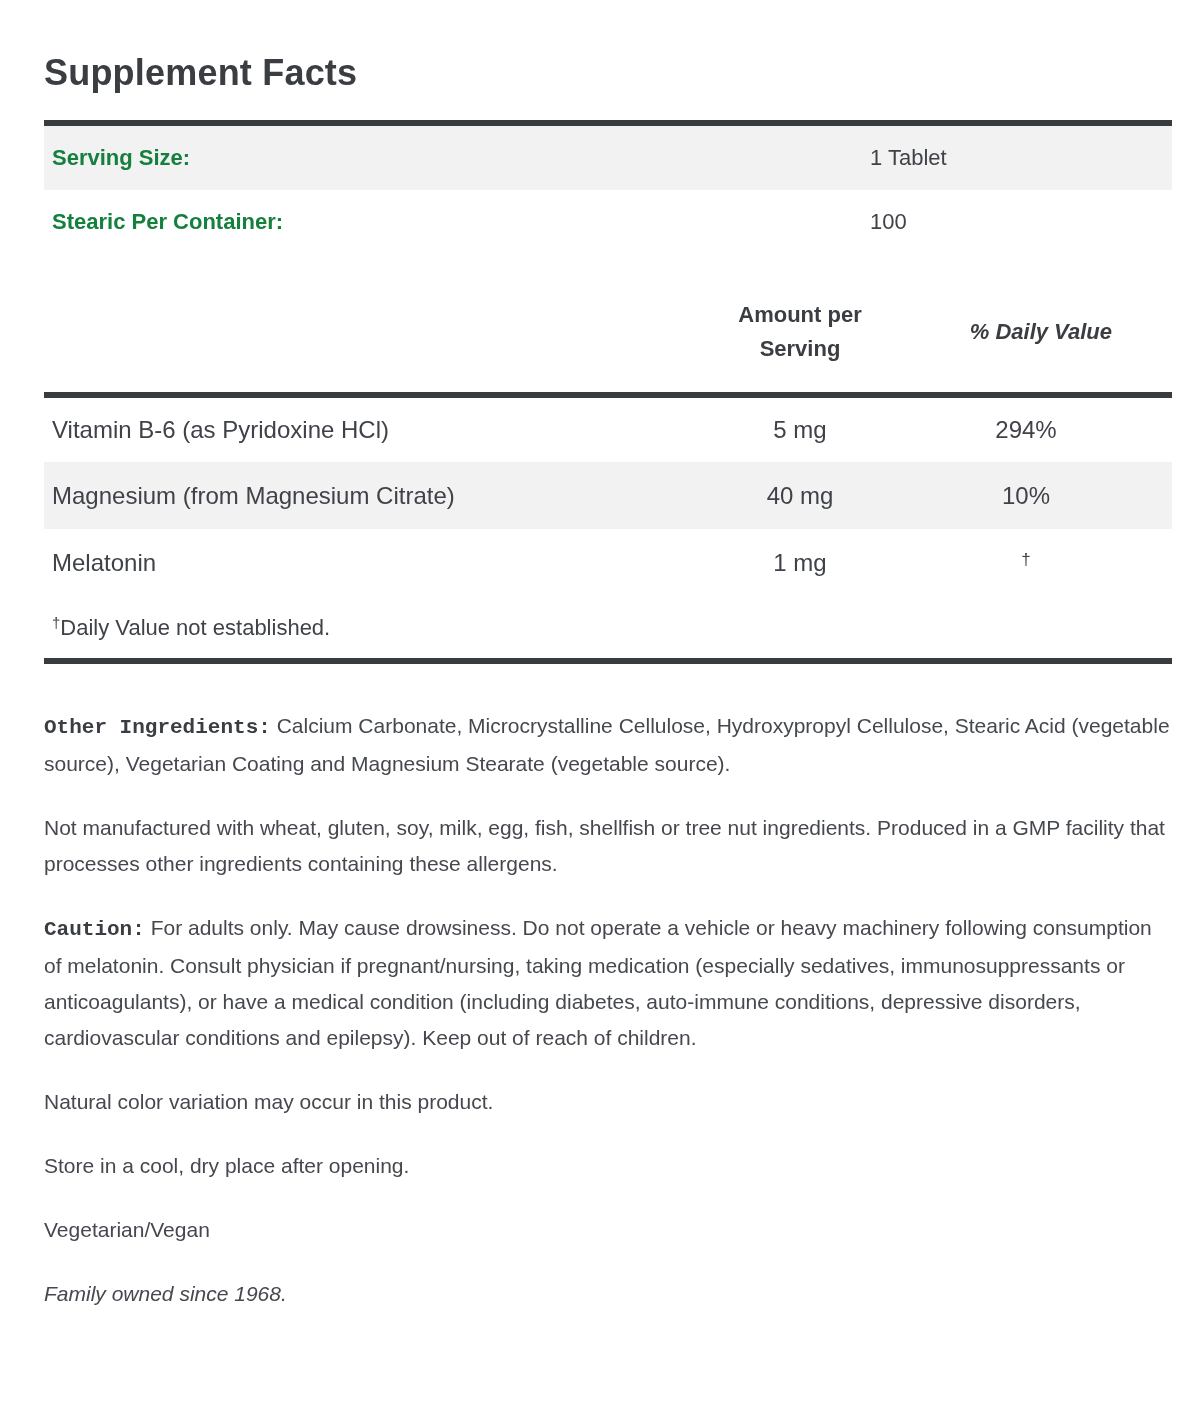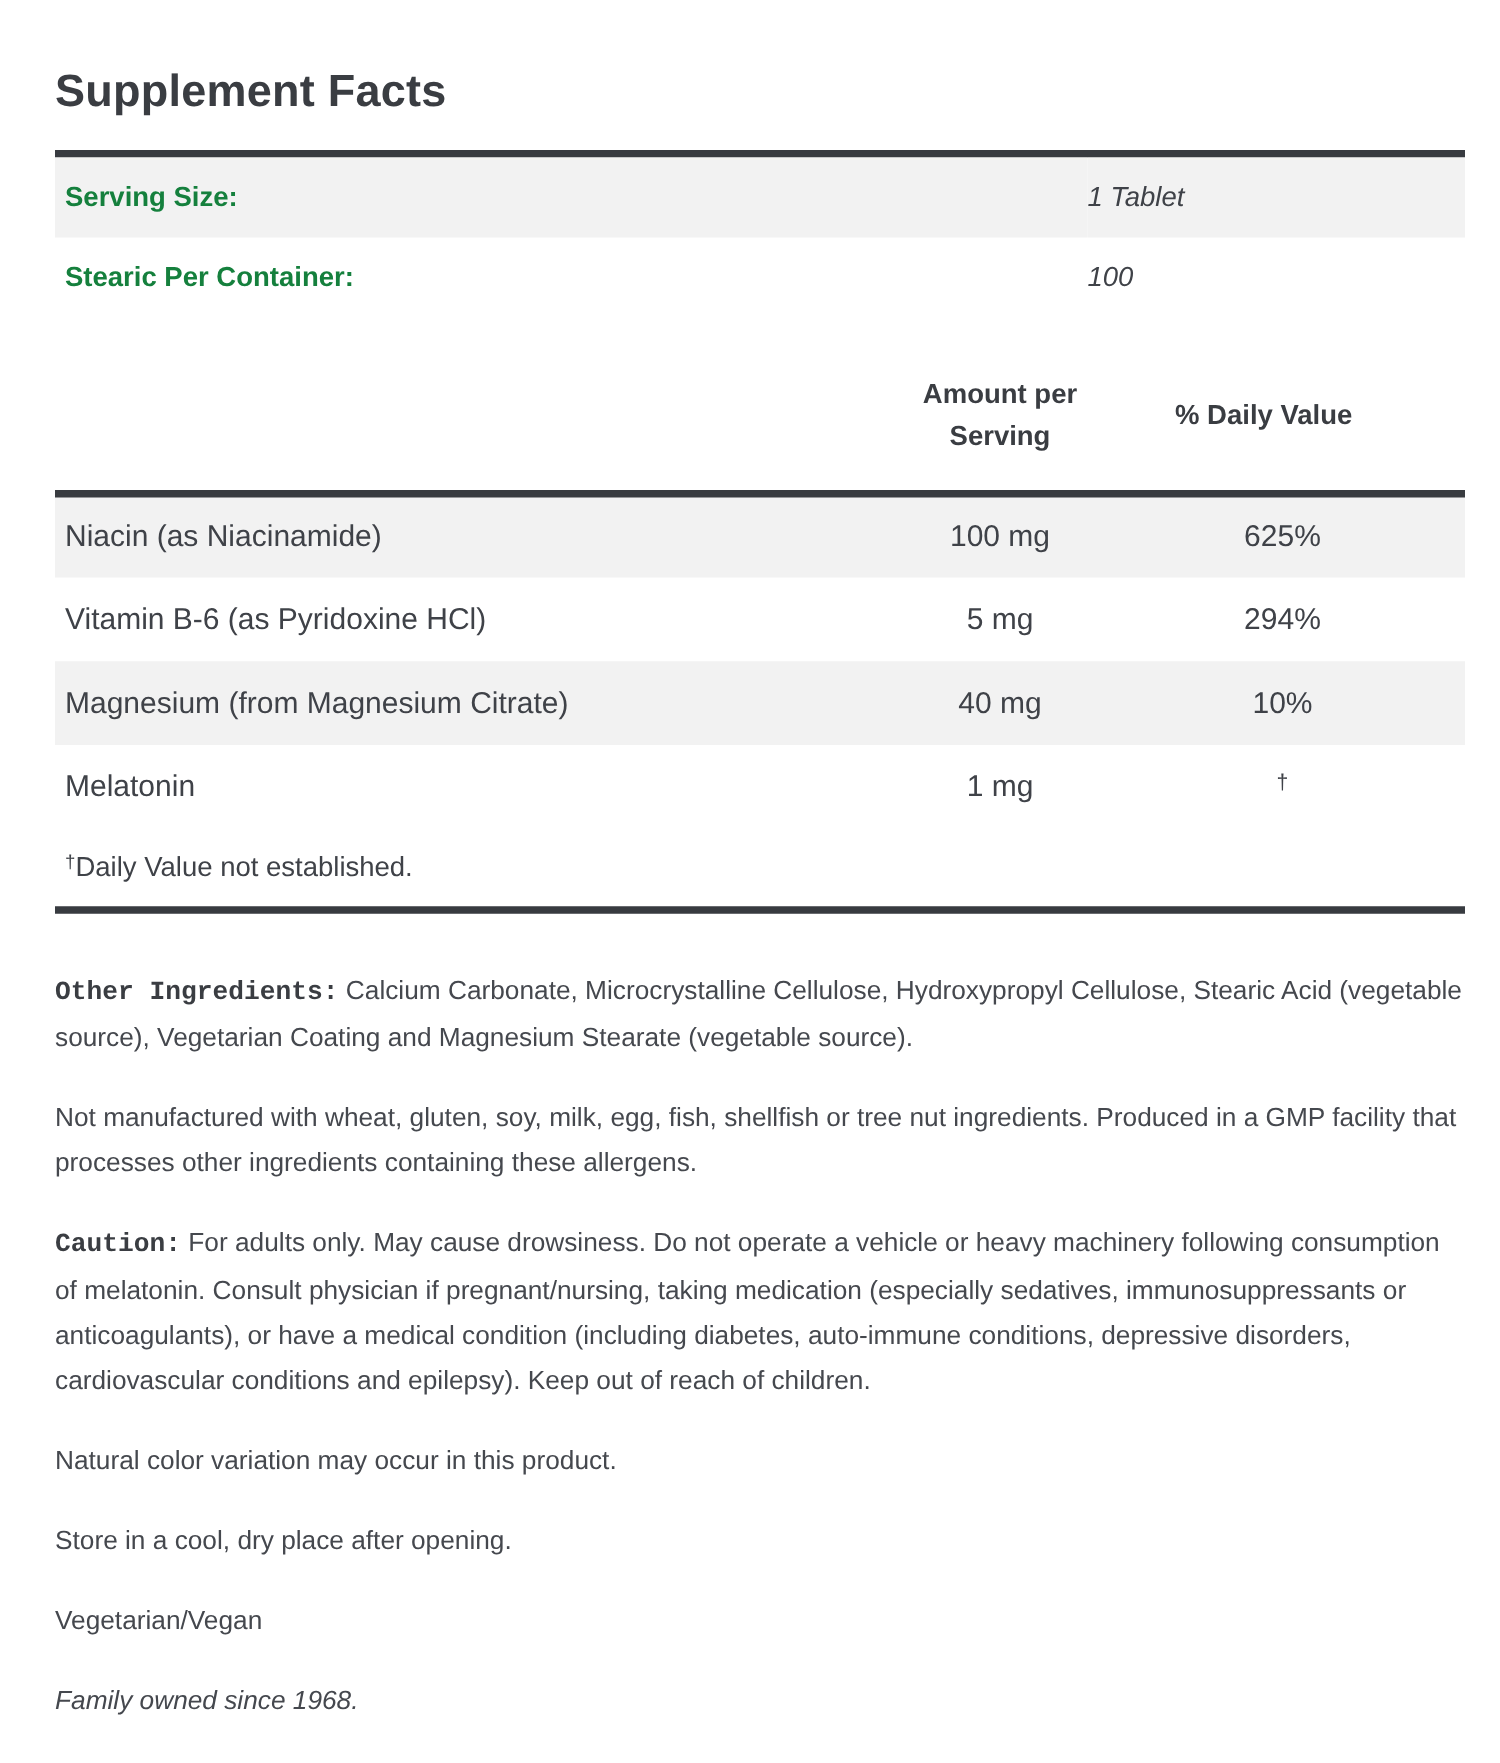--- a/index.html
+++ b/index.html
@@ -39,38 +39,37 @@
   .serving-table .label {
     font-weight: 700;
     color: #15803d;
     padding-left: 8px;
   }
   .serving-table .value {
     width: 302px;
     text-align: left;
     font-weight: 400;
     color: #3f4248;
-    font-style: italic;
   }
 
   
   .facts-table col.c-amount { width: 280px; }
   .facts-table col.c-dv { width: 232px; }
   .facts-table thead th {
     height: 141px;
     vertical-align: middle;
     font-size: 22px;
     font-weight: 700;
     color: #3a3d42;
     border-bottom: 6px solid #383b40;
     padding-top: 18px;
   }
   .facts-table th.h-amount { text-align: center; }
   .facts-table th.h-amount span { display: block; max-width: 150px; margin: 0 auto; line-height: 1.55; }
-  .facts-table th.h-dv { text-align: left; padding-right: 60px; }
+  .facts-table th.h-dv { text-align: right; padding-right: 60px; font-style: italic; }
   .facts-table tbody td {
     height: 67px;
     vertical-align: middle;
     font-size: 24px;
     font-weight: 400;
     color: #3f4248;
   }
   .facts-table tbody tr.alt { background: #f2f2f2; }
   .facts-table td.n-name { padding-left: 8px; }
   .facts-table td.n-amount { text-align: center; }
@@ -126,25 +125,20 @@
     <thead>
       <tr>
         <th></th>
         <th class="h-amount">
           <span>Amount per Serving</span>
         </th>
         <th class="h-dv">% Daily Value</th>
       </tr>
     </thead>
     <tbody>
-      <tr class="alt">
-        <td class="n-name">Niacin (as Niacinamide)</td>
-        <td class="n-amount">100 mg</td>
-        <td class="n-dv">625%</td>
-      </tr>
       <tr>
         <td class="n-name">Vitamin B-6 (as Pyridoxine HCl)</td>
         <td class="n-amount">5 mg</td>
         <td class="n-dv">294%</td>
       </tr>
       <tr class="alt">
         <td class="n-name">Magnesium (from Magnesium Citrate)</td>
         <td class="n-amount">40 mg</td>
         <td class="n-dv">10%</td>
       </tr>

